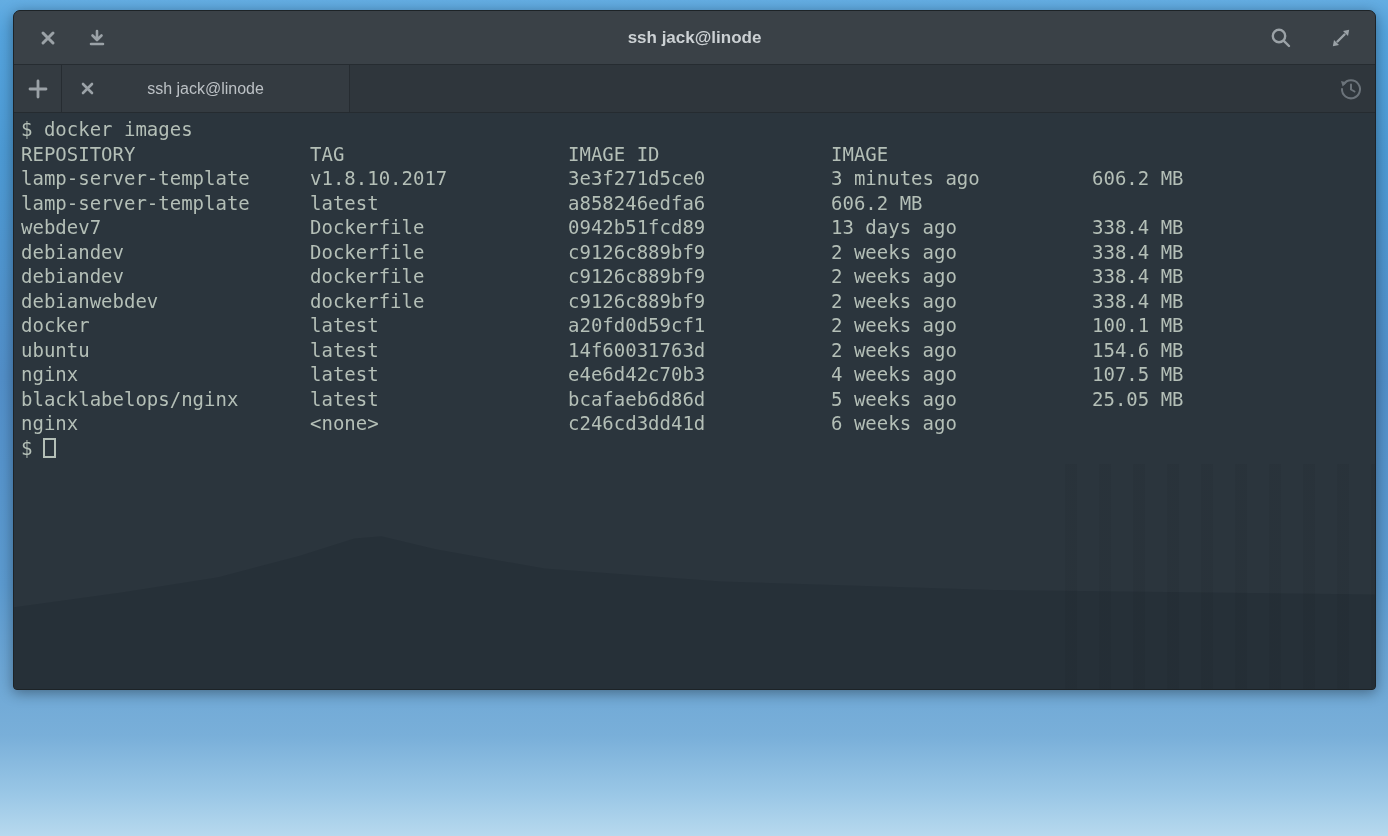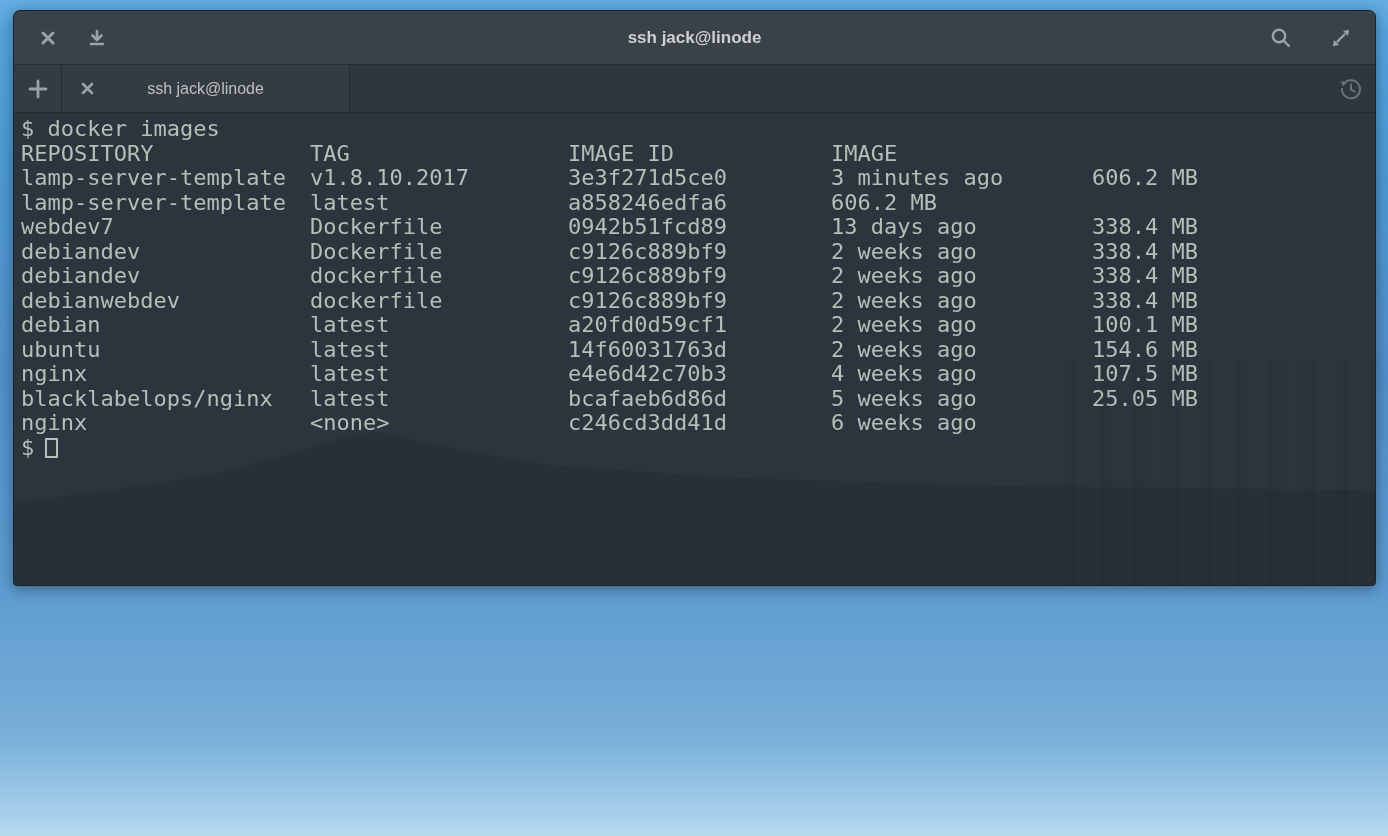--- a/index.html
+++ b/index.html
@@ -8,21 +8,21 @@
   
   body {
     background: linear-gradient(180deg,
       #64ade2 0%, #55a4de 4%, #4d9bd5 18%, #528fc9 45%,
       #5c9bd0 70%, #79afd9 88%, #9ac7e6 95%, #b7d9ee 100%);
     position:relative;
   }
 
   
   .window {
-    position:absolute; left:13px; top:10px; width:1363px; height:576px;
+    position:absolute; left:13px; top:10px; width:1363px; height:680px;
     border-radius:7px 7px 4px 4px;
     border:1px solid #1d2327;
     box-shadow:0 3px 14px rgba(0,0,0,.38);
     display:flex; flex-direction:column; overflow:hidden;
     background:#2b353d;
   }
 
   
   .titlebar {
     height:54px; background:#3a4147; flex:0 0 auto;
@@ -61,21 +61,21 @@
     position:absolute; left:0; right:0; text-align:center;
     color:#bcc1c5; font-size:16px; pointer-events:none;
   }
   .tab-spacer { flex:1; }
   .history-btn { width:48px; display:flex; align-items:center; justify-content:center; }
 
   
   .terminal {
     flex:1; position:relative; background:#2b353d;
     font-family:"DejaVu Sans Mono", monospace;
-    font-size:22px; color:#b4bfb7;
+    font-size:19px; color:#b4bfb7;
     padding:4px 0 0 7px; overflow:hidden;
   }
   
   .wp-mountain {
     position:absolute; left:0; right:0; bottom:0; height:215px;
     background:rgba(12,17,21,.12); pointer-events:none;
     clip-path:polygon(0 62%, 8% 55%, 15% 48%, 21% 38%, 25% 30%, 27% 29%, 31% 35%, 39% 44%, 52% 50%, 72% 54%, 100% 56%, 100% 100%, 0 100%);
   }
   .wp-trees {
     position:absolute; right:0; bottom:0; width:310px; height:225px; pointer-events:none;
@@ -211,21 +211,21 @@
 
       <div class="trow">
         <span>debianwebdev</span>
         <span>dockerfile</span>
         <span>c9126c889bf9</span>
         <span>2 weeks ago</span>
         <span>338.4 MB</span>
       </div>
 
       <div class="trow">
-        <span>debian</span>
+        <span>docker</span>
         <span>latest</span>
         <span>a20fd0d59cf1</span>
         <span>2 weeks ago</span>
         <span>100.1 MB</span>
       </div>
 
       <div class="trow">
         <span>ubuntu</span>
         <span>latest</span>
         <span>14f60031763d</span>

